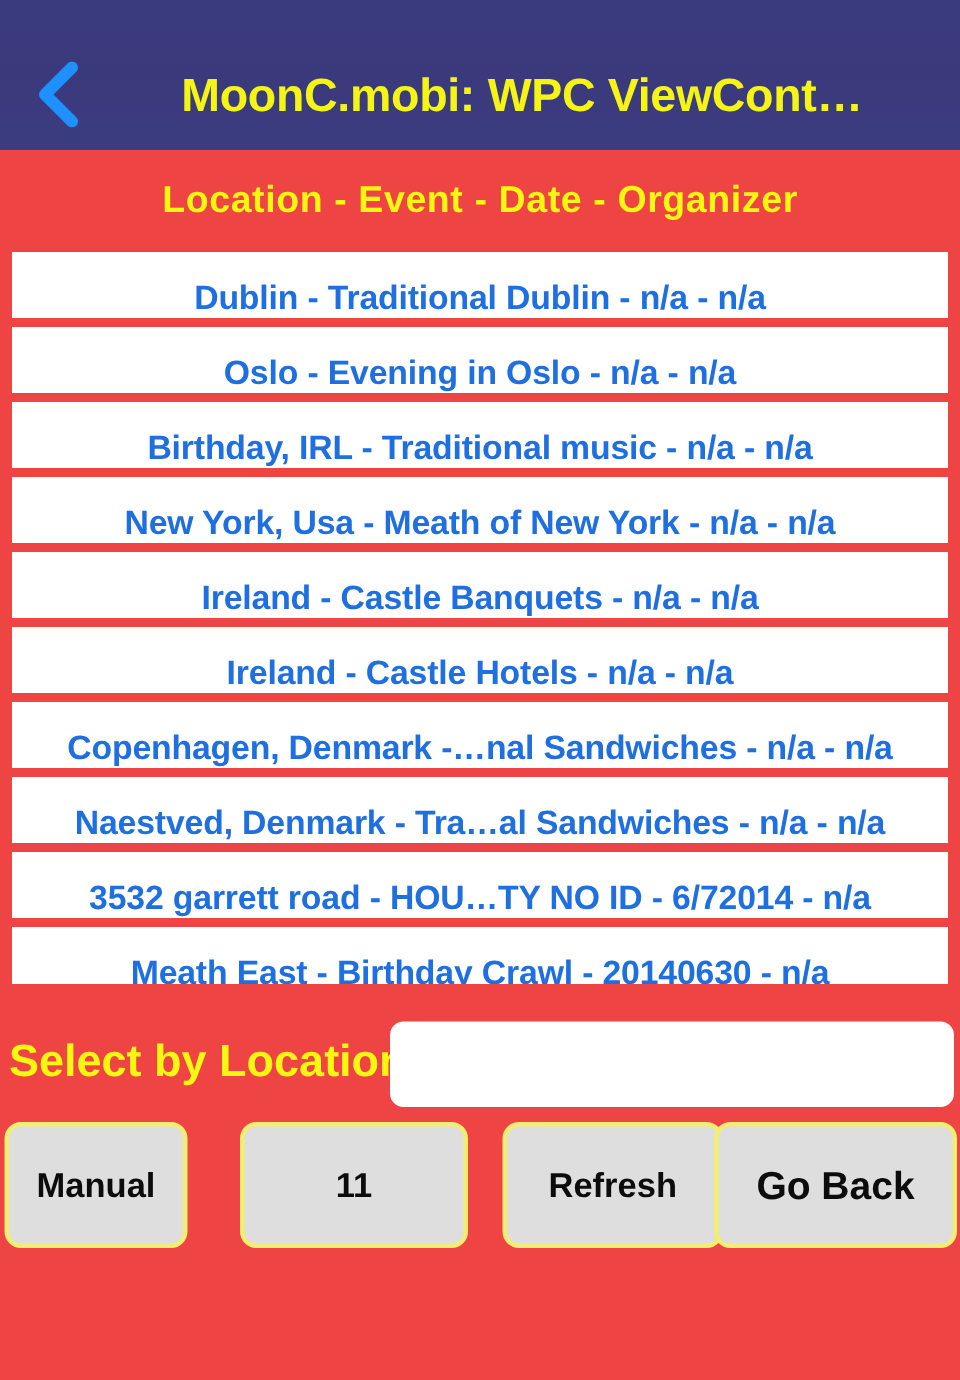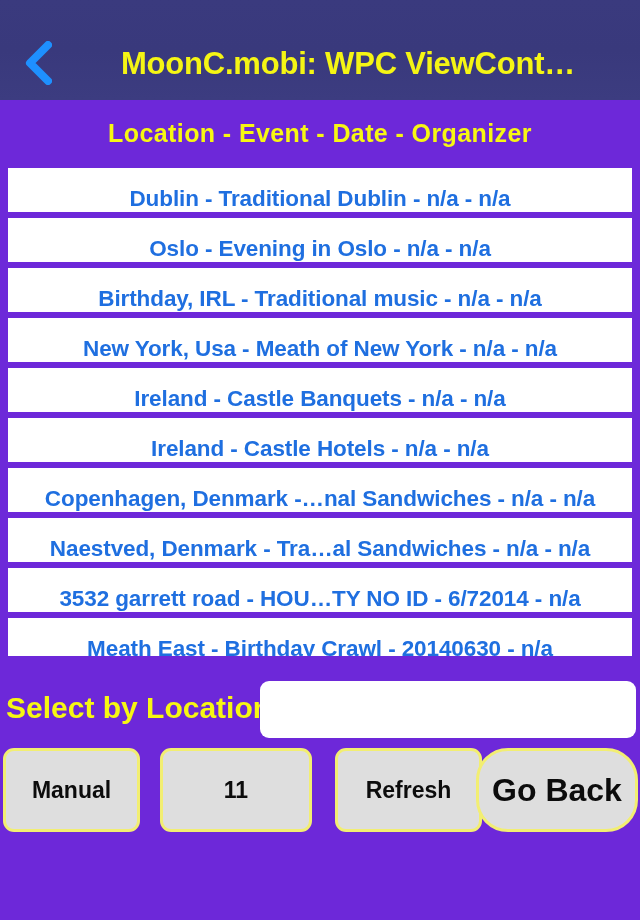--- a/index.html
+++ b/index.html
@@ -11,21 +11,21 @@
     width: 640px;
     height: 920px;
     overflow: hidden;
     font-family: "Liberation Sans", sans-serif;
     -webkit-font-smoothing: antialiased;
   }
   #app {
     position: relative;
     width: 640px;
     height: 920px;
-    background: #6d28d9;
+    background: #ef4444;
     overflow: hidden;
   }
 
   
   .navbar {
     position: absolute;
     left: 0; top: 0;
     width: 640px;
     height: 100px;
     background: linear-gradient(to bottom, #3a3a7e 0%, #39397c 50%, #3c3c80 100%);
@@ -164,24 +164,24 @@
     align-items: center;
     justify-content: center;
     color: #0c0c0c;
     font-family: "Liberation Sans", sans-serif;
     font-size: 23px;
     font-weight: bold;
     cursor: pointer;
     padding: 0;
     white-space: nowrap;
   }
-  .btn-manual  { left: 3px;   width: 137px; }
+  .btn-manual  { left: 3px;   width: 122px; }
   .btn-count   { left: 160px; width: 152px; }
   .btn-refresh { left: 335px; width: 147px; }
-  .btn-goback  { left: 476px; width: 162px; font-size: 32px; border-radius: 32px; }
+  .btn-goback  { left: 476px; width: 162px; font-size: 26px; }
 </style>
 </head>
 <body>
 
 <div id="app">
 
   <div class="navbar">
     <div class="nav-back">
       <span>
         <svg width="30" height="44" viewBox="0 0 30 44" aria-hidden="true">

